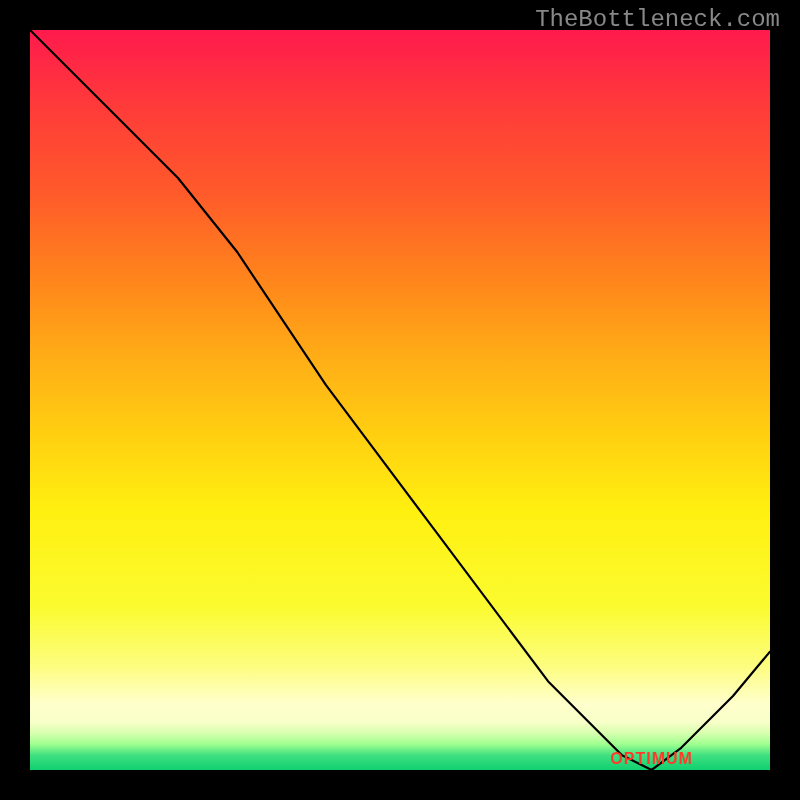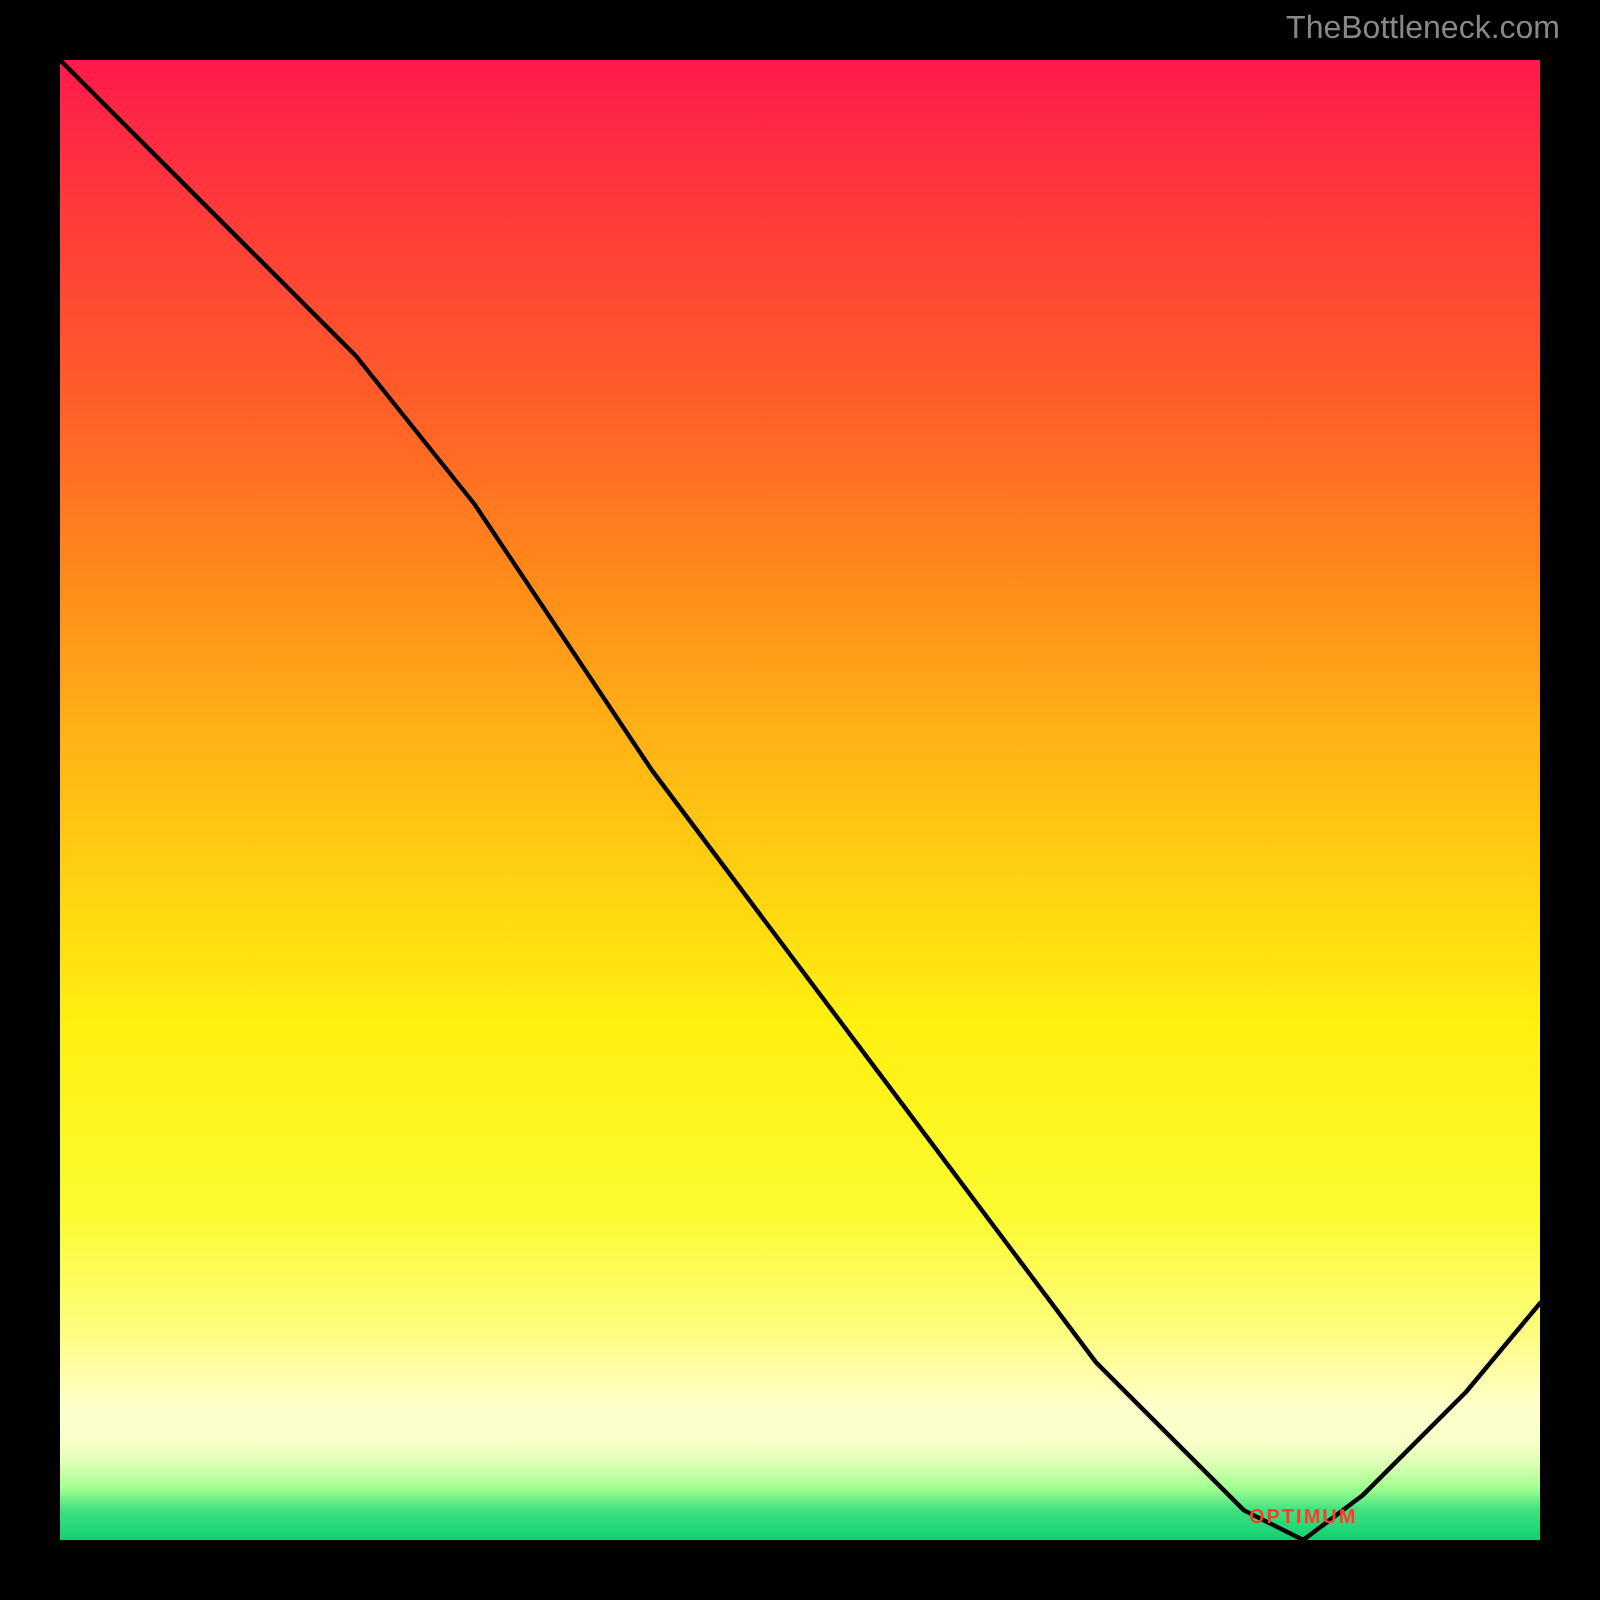--- a/index.html
+++ b/index.html
@@ -2,22 +2,22 @@
 <html><head>
 <meta charset="utf-8">
 <style>
   * { margin: 0; padding: 0; box-sizing: border-box; }
   html, body { width: 800px; height: 800px; background: #000; overflow: hidden; }
   .watermark {
     position: absolute;
     top: 6px;
     right: 20px;
     color: #888;
-    font-family: Liberation Sans, sans-serif;
-    font-size: 16px;
+    font-family: Liberation Mono, monospace;
+    font-size: 24px;
     font-weight: 500;
     z-index: 10;
   }
   .plot-area {
     position: absolute;
     left: 30px;
     top: 30px;
     width: 740px;
     height: 740px;
     background: linear-gradient(to bottom,
@@ -40,21 +40,21 @@
   .curve {
     position: absolute;
     left: 0; top: 0;
     width: 100%; height: 100%;
     pointer-events: none;
   }
   .marker {
     position: absolute;
     color: #ff3a2a;
     font-family: Arial, sans-serif;
-    font-size: 10px;
+    font-size: 16px;
     font-weight: 700;
     letter-spacing: 1px;
     transform: translate(-50%, -50%);
   }
 </style>
 </head>
 <body>
 
 <div class="watermark">TheBottleneck.com</div>
 

